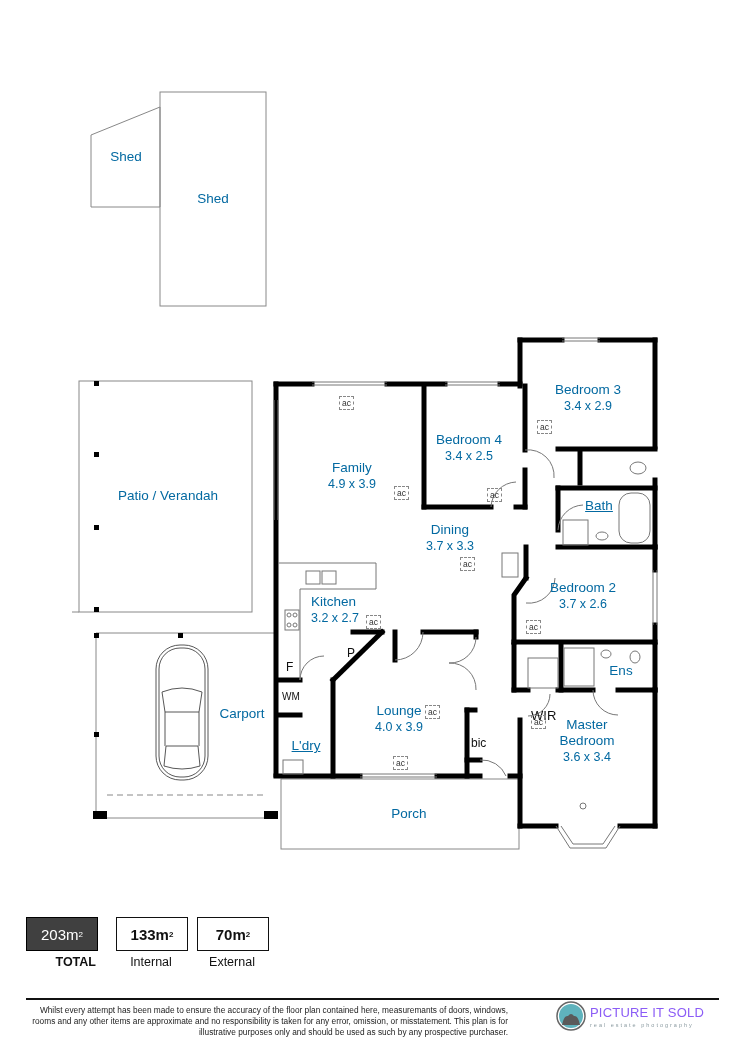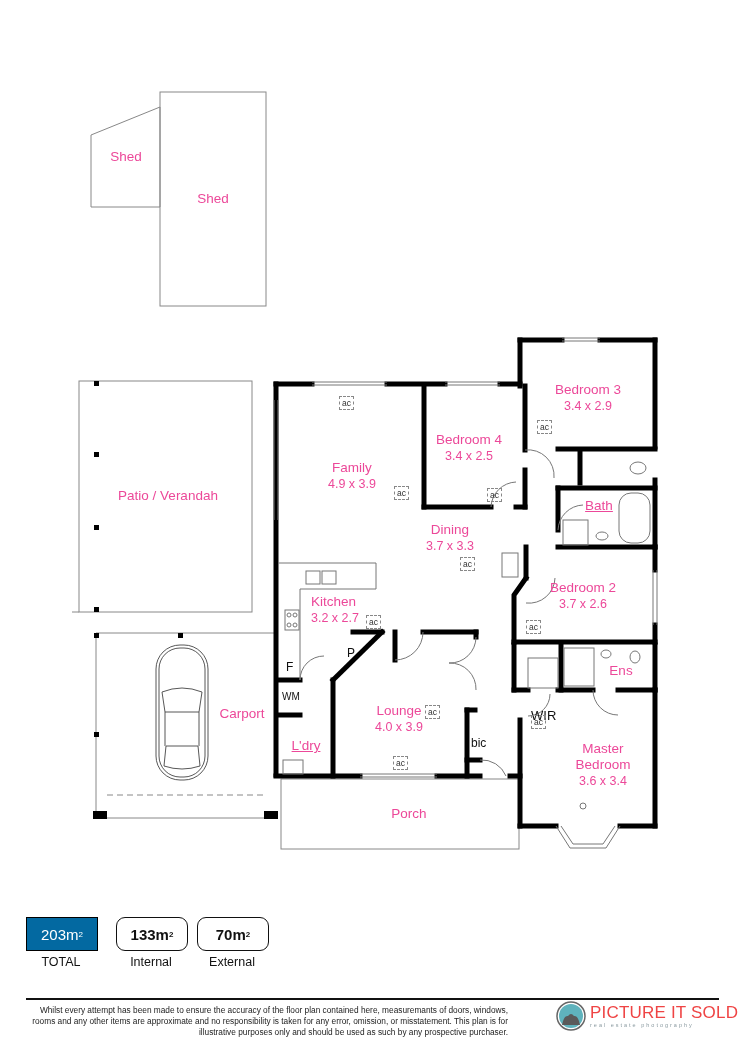--- a/index.html
+++ b/index.html
@@ -1,32 +1,32 @@
 <!DOCTYPE html>
 <html><head>
 <meta charset="utf-8">
 <style>
   html, body { margin:0; padding:0; background:#fff; }
   body { width:750px; height:1060px; position:relative; overflow:hidden; font-family:"Liberation Sans", sans-serif; color:#111; }
   #plan { position:absolute; left:0; top:0; width:750px; height:900px; }
-  .rl { position:absolute; text-align:center; font-size:13.5px; line-height:16px; color:#ec4899; white-space:nowrap; transform:translateX(-50%); }
+  .rl { position:absolute; text-align:center; font-size:13.5px; line-height:16px; color:#0369a1; white-space:nowrap; transform:translateX(-50%); }
   .rl .dim { display:block; font-size:12.5px; }
   .ac { position:absolute; font-size:8.5px; color:#333; border:1px dashed #888; padding:1px 2px; line-height:10px; }
   .small { position:absolute; font-size:12px; color:#111; }
   .area-box { position:absolute; top:917px; height:32px; width:70px; border:1.5px solid #111; display:flex; align-items:center; justify-content:center; font-size:15px; }
-  .area-box.total { background:#0369a1; color:#fff; border-color:#000; font-weight:normal; }
-  .area-box.internal, .area-box.external { font-weight:bold;border-radius:9px; }
+  .area-box.total { background:#404040; color:#fff; border-color:#000; font-weight:normal; }
+  .area-box.internal, .area-box.external { font-weight:bold; }
   .area-label { position:absolute; top:955px; width:70px; text-align:center; font-size:12.5px; }
-  .area-label.total { font-weight:normal; }
+  .area-label.total { font-weight:bold;text-align:right; }
   sup { font-size:8px; }
   .footer-line { position:absolute; left:26px; top:998px; width:693px; height:1.5px; background:#111; }
   .disclaimer { position:absolute; left:28px; top:1005px; width:480px; font-size:8.3px; line-height:11px; color:#222;text-align:right; }
   .logo { position:absolute; left:556px; top:1001px; display:flex; align-items:center; }
   .logo-text { margin-left:4px; }
-  .logo-name { font-size:17px; color:#ef4444; letter-spacing:0.2px; line-height:18px; }
+  .logo-name { font-size:13px; color:#8b5cf6; letter-spacing:0.2px; line-height:18px; }
   .logo-tag { font-size:5.5px; color:#8a9aa0; letter-spacing:2px; line-height:7px; }
 </style>
 </head>
 <body>
 
 <svg id="plan" viewBox="0 0 750 900" xmlns="http://www.w3.org/2000/svg">
 
   <g fill="none" stroke="#888" stroke-width="1">
     <polygon points="91,135 160,107 160,207 91,207"></polygon>
     <rect x="160" y="92" width="106" height="214"></rect>
@@ -214,21 +214,21 @@
 <div class="small" style="left:286px;top:660px;">F</div>
 <div class="small" style="left:282px;top:691px;font-size:10px;">WM</div>
 <div class="rl" style="left:306px;top:738px;text-decoration:underline;"><span>L'dry</span></div>
 <div class="rl" style="left:399px;top:703px;text-align:center;">
   <span>Lounge</span>
   <span class="dim">4.0 x 3.9</span>
 </div>
 <div class="small" style="left:471px;top:736px;">bic</div>
 <div class="small" style="left:531px;top:700px;font-size:13px;margin-top:8px;">WIR</div>
 <div class="rl" style="left:621px;top:663px;"><span>Ens</span></div>
-<div class="rl" style="left:587px;top:741px;margin-left:16px;">
+<div class="rl" style="left:587px;top:717px;">
   <span style="display:inline-block;width:70px;white-space:normal;">Master Bedroom</span>
   <span class="dim">3.6 x 3.4</span>
 </div>
 <div class="rl" style="left:409px;top:806px;"><span>Porch</span></div>
 
 <span class="ac" style="left:339px;top:396px;">ac</span>
 <span class="ac" style="left:394px;top:486px;">ac</span>
 <span class="ac" style="left:487px;top:488px;">ac</span>
 <span class="ac" style="left:537px;top:420px;">ac</span>
 <span class="ac" style="left:460px;top:557px;">ac</span>

